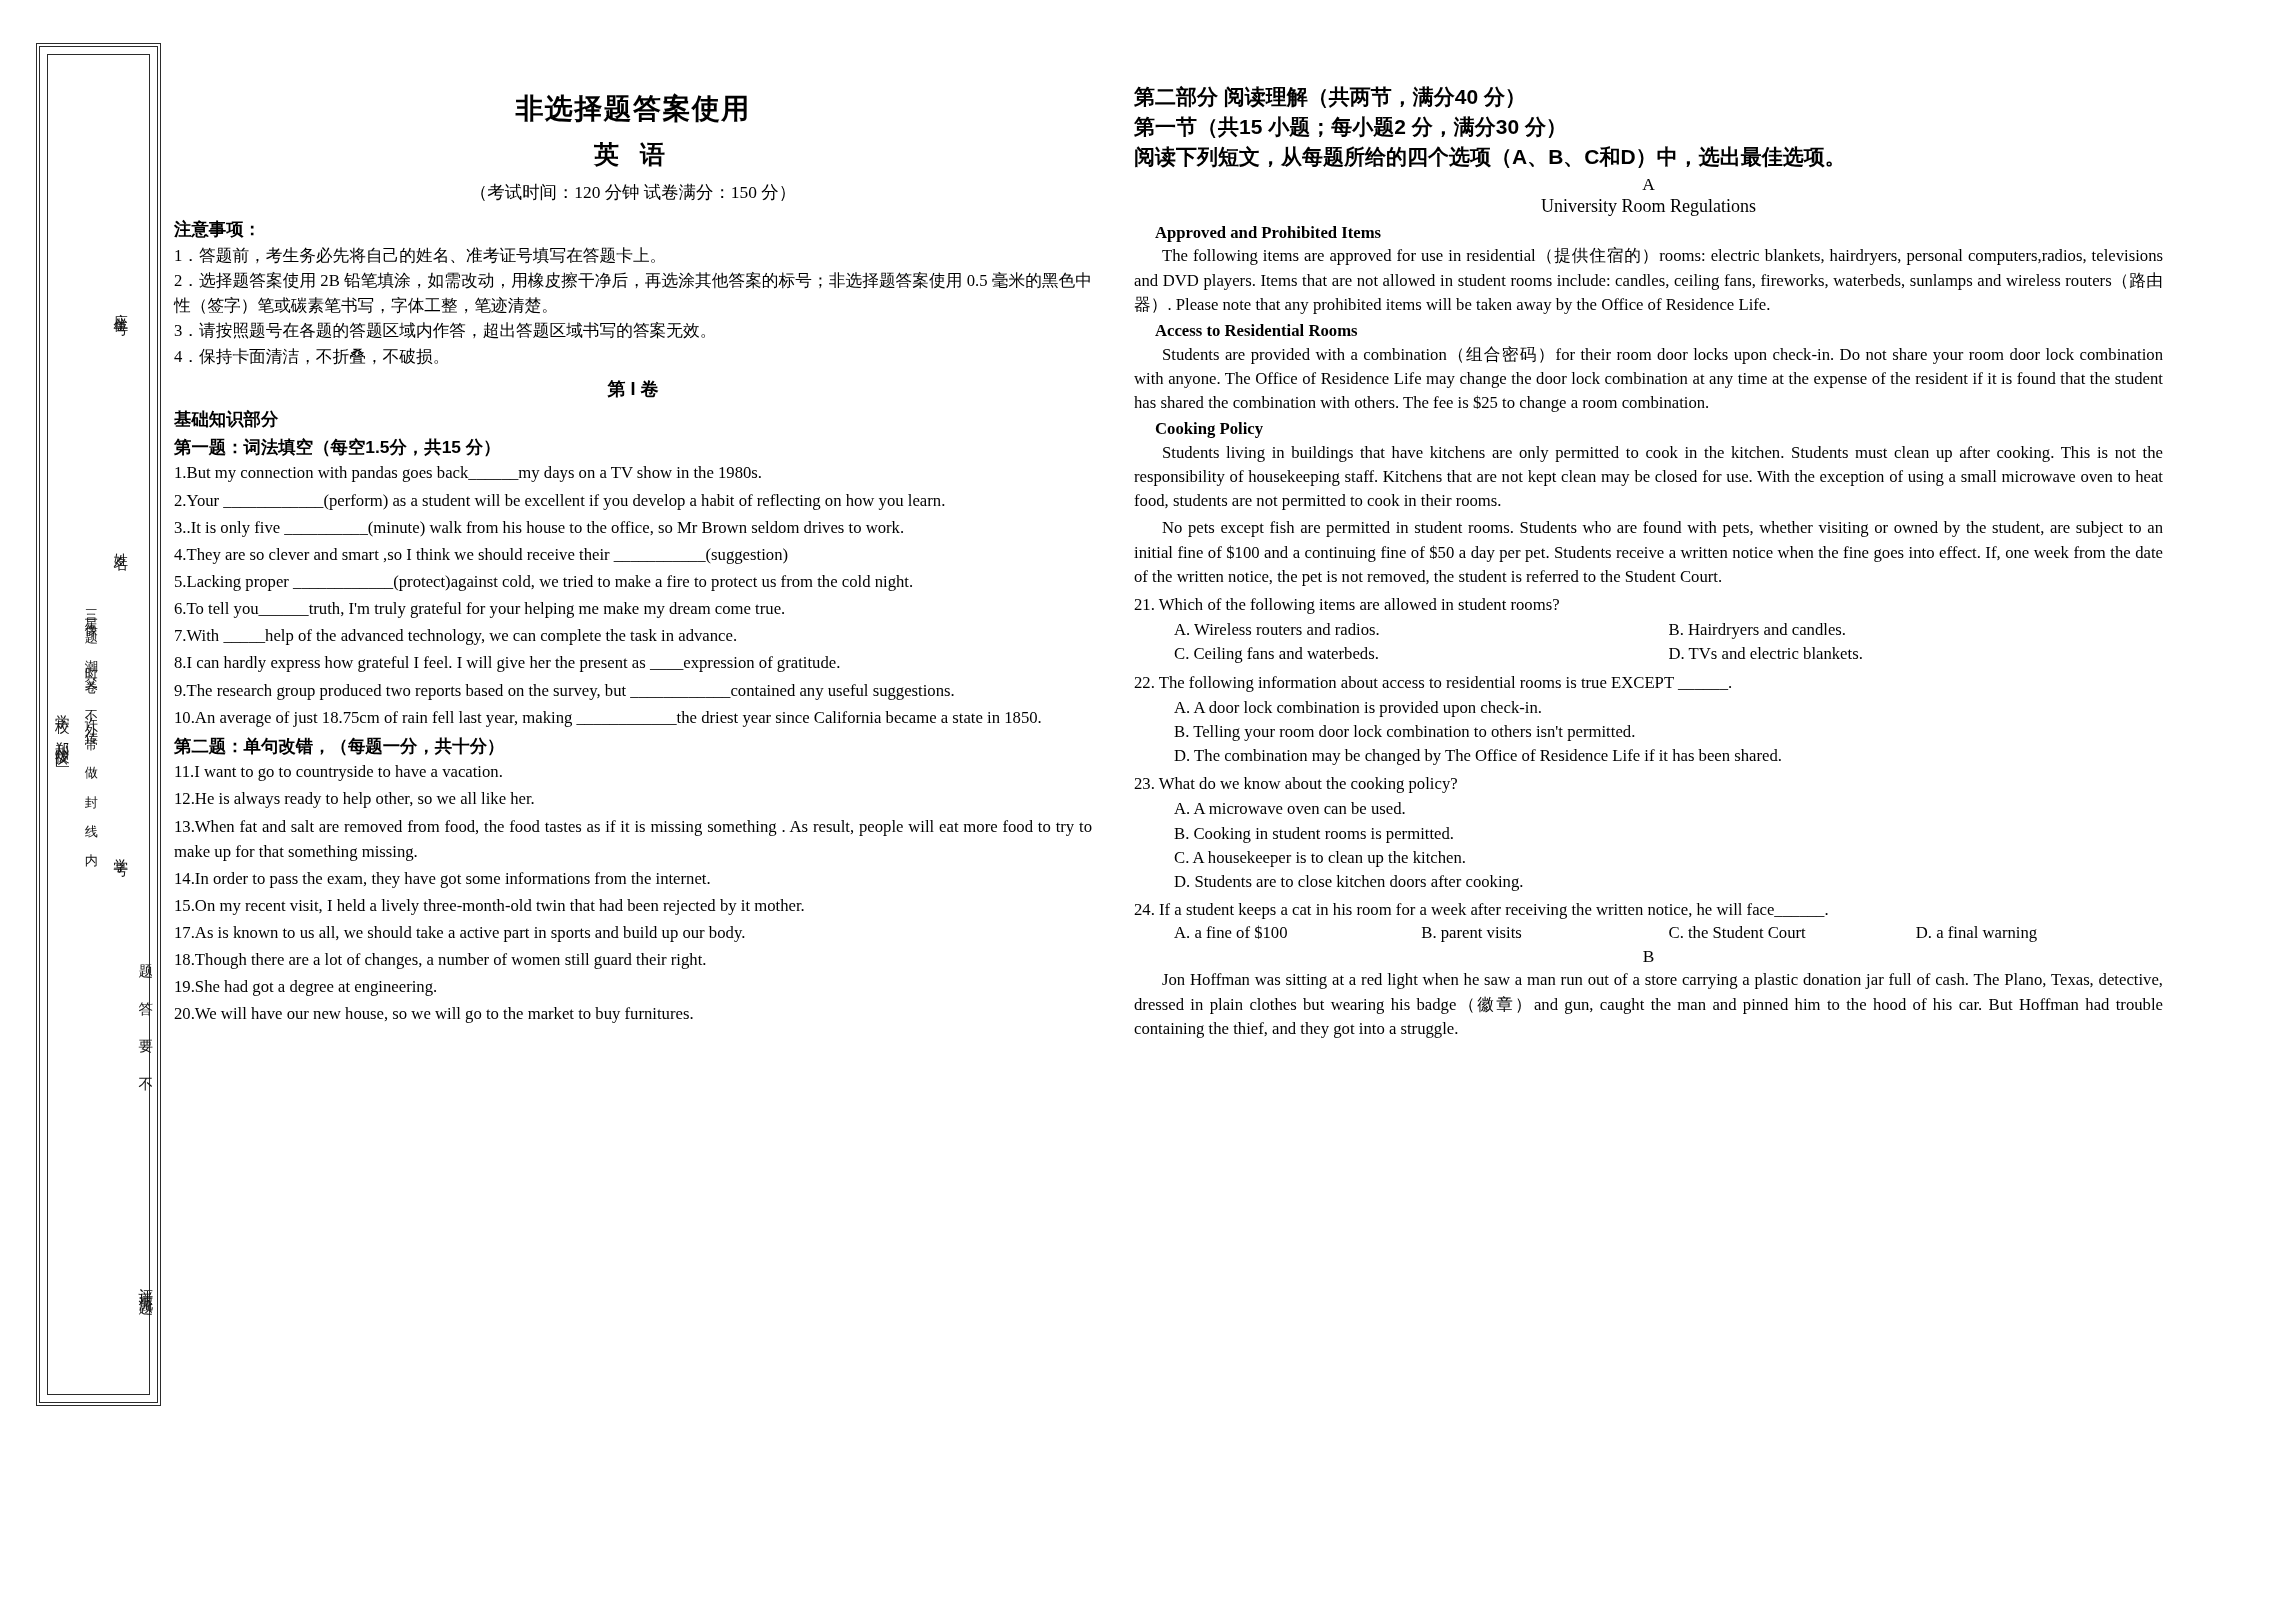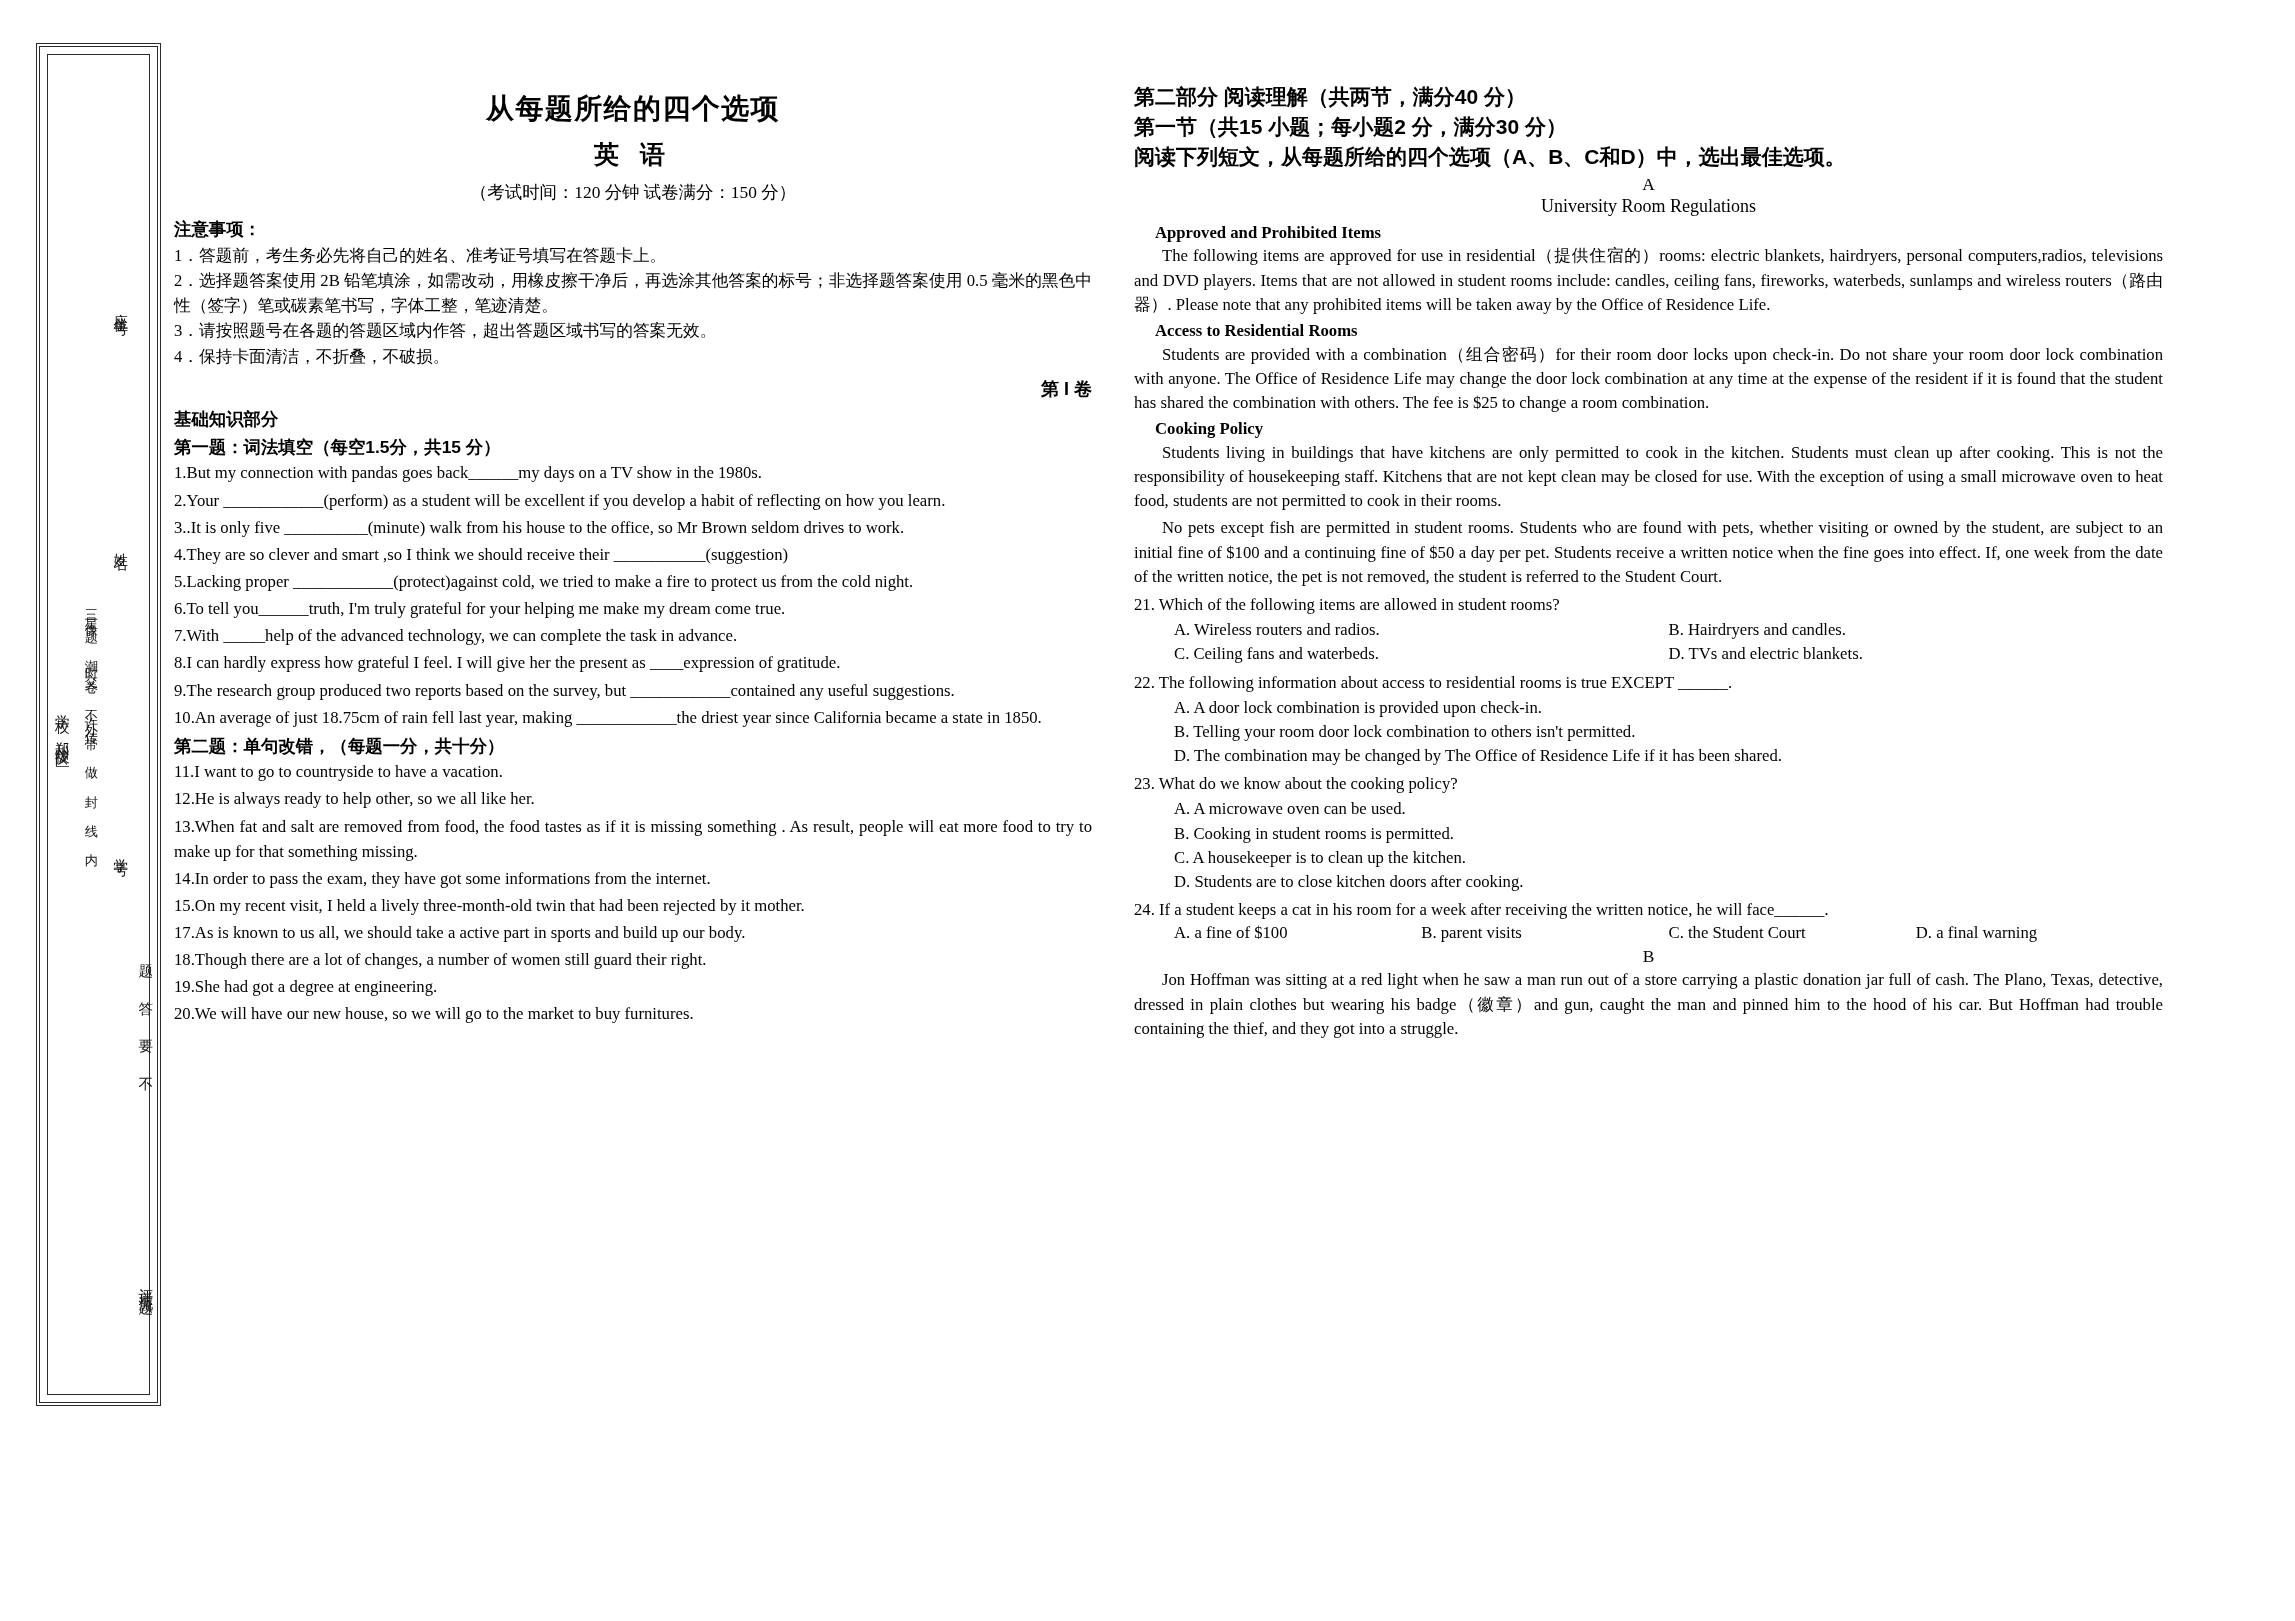--- a/index.html
+++ b/index.html
@@ -106,21 +106,21 @@
     margin: 0 0 2.8px 0;
     font-family: "Liberation Sans", sans-serif;
   }
   .note-line {
     font-size: 16.7px;
     line-height: 1.45;
     margin: 0 0 1.4px 0;
     text-align: justify;
   }
   .paper-no {
-    text-align: right;
+    text-align: center;
     font-weight: bold;
     font-size: 18px;
     font-family: "Liberation Sans", sans-serif;
     margin: 8.3px 0 5.6px 0;
   }
   .sec-head {
     font-family: "Liberation Sans", sans-serif;
     font-weight: bold;
     font-size: 17.4px;
     margin: 4.2px 0 1.4px 0;
@@ -215,21 +215,21 @@
       <span class="vtext wide">题 答 要 不</span>
     </div>
     <div class="seal-col" style="left:89px; top:1127px; bottom:auto; height:223px;">
       <span class="vtext">评示泥题</span>
     </div>
   </div>
 
   <div class="content">
 
     <div class="col left">
-      <h1 class="doc-title">从每题所给的四个选项</h1>
+      <h1 class="doc-title">非选择题答案使用</h1>
       <h2 class="doc-sub">英  语</h2>
       <div class="exam-meta">（考试时间：120 分钟    试卷满分：150 分）</div>
 
       <div class="notes-title">注意事项：</div>
       <div class="note-line">1．答题前，考生务必先将自己的姓名、准考证号填写在答题卡上。</div>
       <div class="note-line">2．选择题答案使用 2B 铅笔填涂，如需改动，用橡皮擦干净后，再选涂其他答案的标号；非选择题答案使用 0.5 毫米的黑色中性（签字）笔或碳素笔书写，字体工整，笔迹清楚。</div>
       <div class="note-line">3．请按照题号在各题的答题区域内作答，超出答题区域书写的答案无效。</div>
       <div class="note-line">4．保持卡面清洁，不折叠，不破损。</div>
 
       <div class="paper-no">第 I 卷</div>

